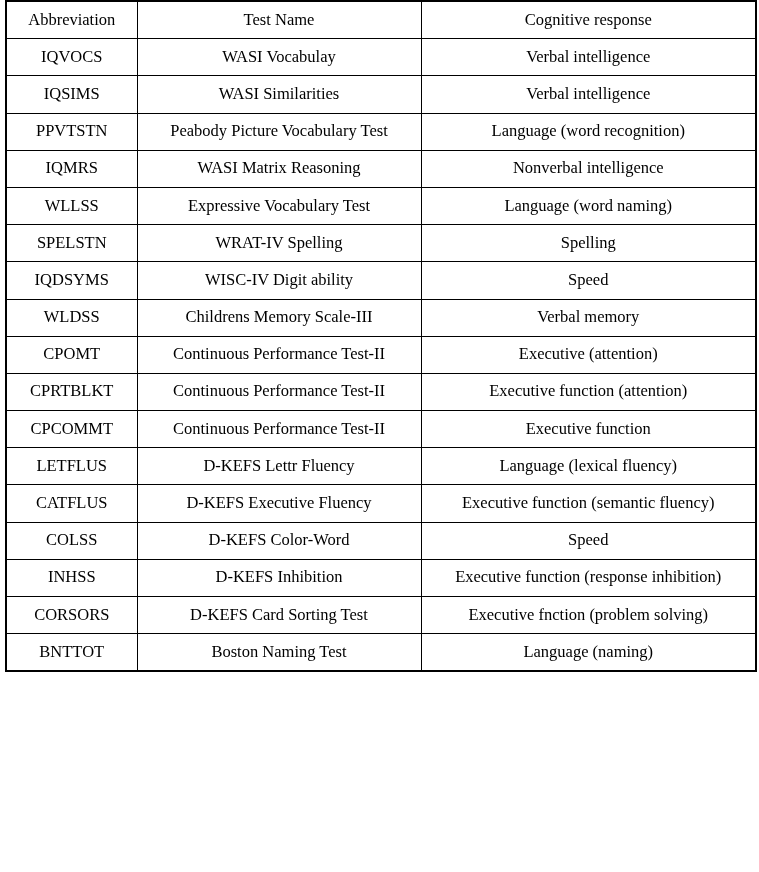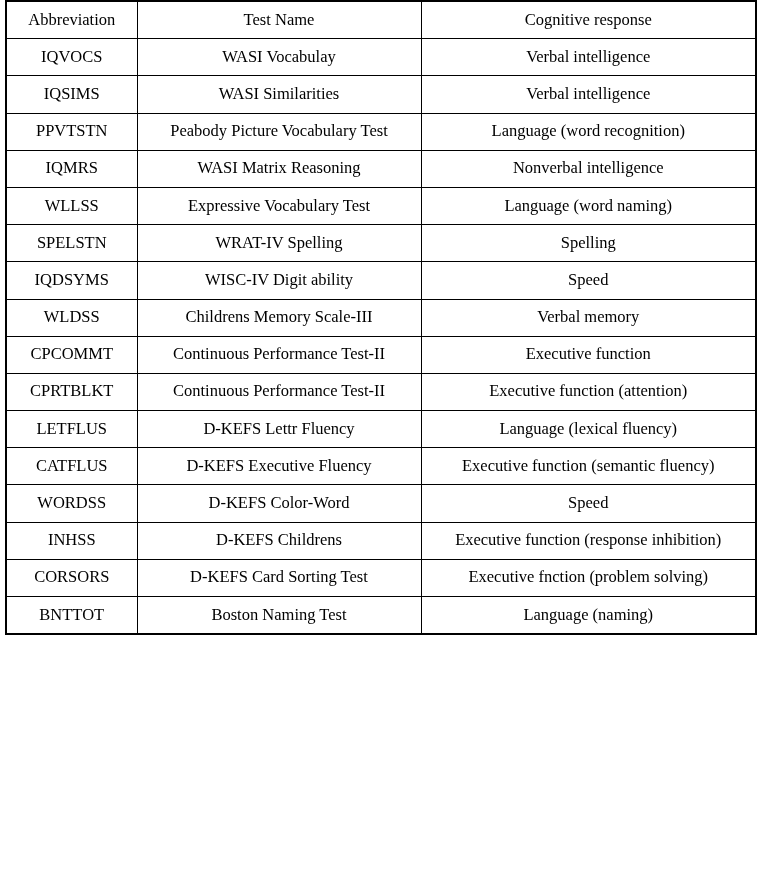--- a/index.html
+++ b/index.html
@@ -99,47 +99,52 @@
         <td>IQDSYMS</td>
         <td>WISC-IV Digit ability</td>
         <td>Speed</td>
       </tr>
       <tr>
         <td>WLDSS</td>
         <td>Childrens Memory Scale-III</td>
         <td>Verbal memory</td>
       </tr>
       <tr>
-        <td>CPCOMMT</td>
+        <td>CPOMT</td>
         <td>Continuous Performance Test-II</td>
-        <td>Executive function</td>
+        <td>Executive (attention)</td>
       </tr>
       <tr>
         <td>CPRTBLKT</td>
         <td>Continuous Performance Test-II</td>
         <td>Executive function (attention)</td>
+      </tr>
+      <tr>
+        <td>CPCOMMT</td>
+        <td>Continuous Performance Test-II</td>
+        <td>Executive function</td>
       </tr>
       <tr>
         <td>LETFLUS</td>
         <td>D-KEFS Lettr Fluency</td>
         <td>Language (lexical fluency)</td>
       </tr>
       <tr>
         <td>CATFLUS</td>
         <td>D-KEFS Executive Fluency</td>
         <td>Executive function (semantic fluency)</td>
       </tr>
       <tr>
-        <td>WORDSS</td>
+        <td>COLSS</td>
         <td>D-KEFS Color-Word</td>
         <td>Speed</td>
       </tr>
       <tr>
         <td>INHSS</td>
-        <td>D-KEFS Childrens</td>
+        <td>D-KEFS Inhibition</td>
         <td>Executive function (response inhibition)</td>
       </tr>
       <tr>
         <td>CORSORS</td>
         <td>D-KEFS Card Sorting Test</td>
         <td>Executive fnction (problem solving)</td>
       </tr>
       <tr>
         <td>BNTTOT</td>
         <td>Boston Naming Test</td>

